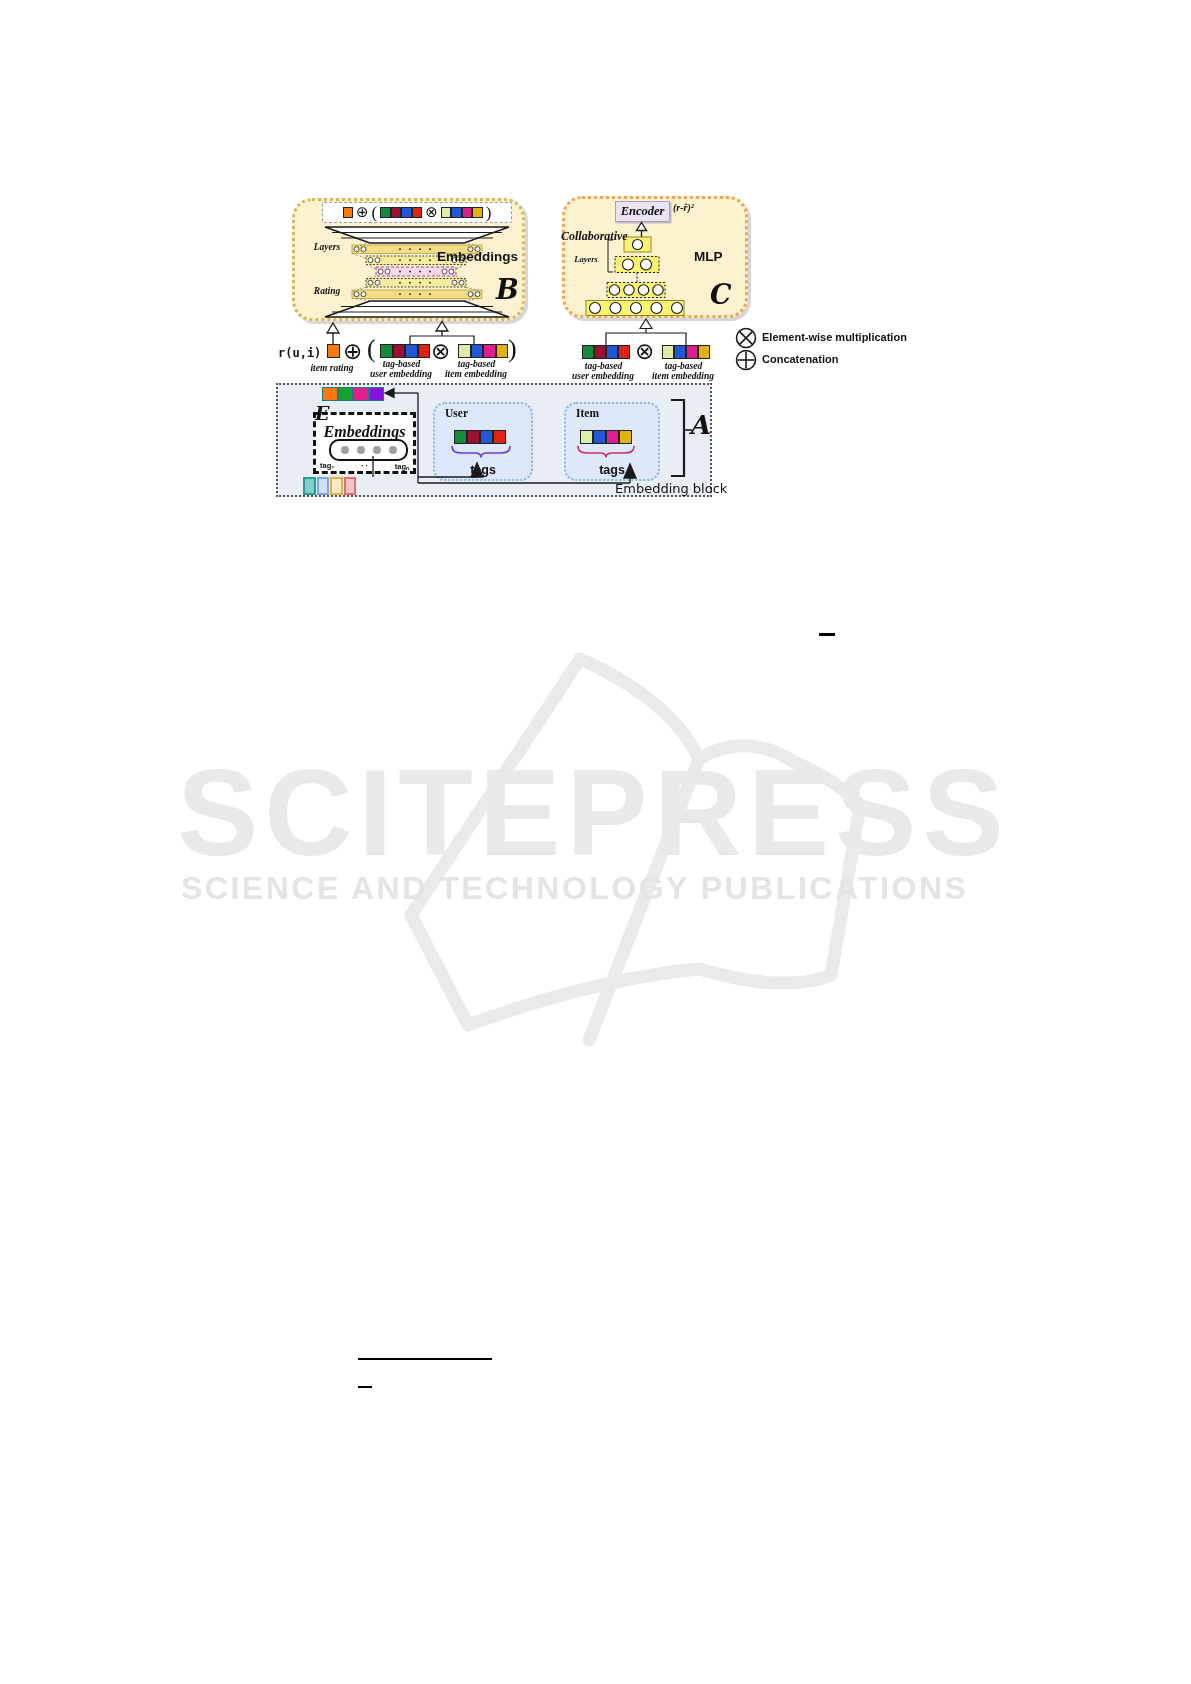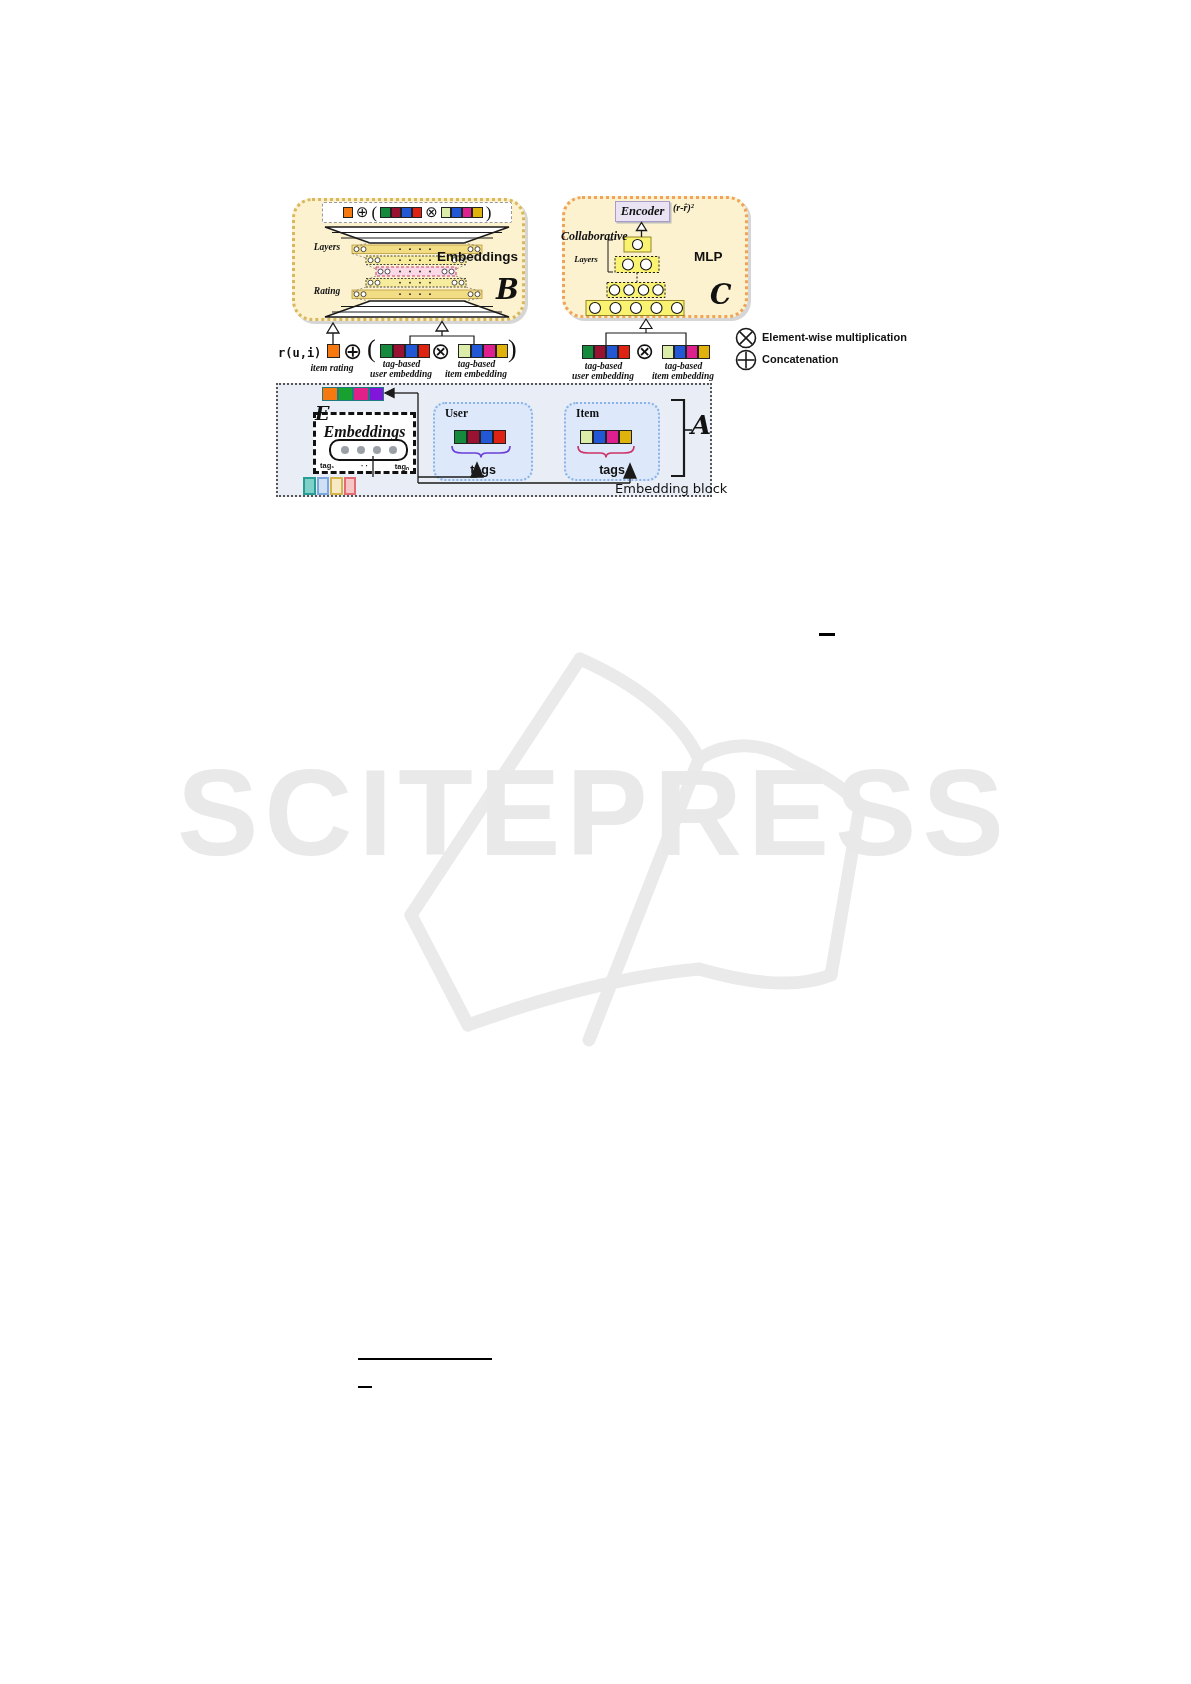--- a/index.html
+++ b/index.html
@@ -71,20 +71,21 @@
       <path d="M181,19 C240,45 282,80 300,119"></path>
       <path d="M300,119 C330,100 365,102 395,122"></path>
       <path d="M395,122 C425,135 448,150 461,166"></path>
       <path d="M461,166 L432,335"></path>
       <path d="M12,275 L69,385"></path>
       <path d="M69,385 C160,352 235,335 300,329"></path>
       <path d="M300,329 C345,342 395,350 432,335"></path>
       <path d="M300,119 L190,400"></path>
     </svg>
     <div id="wm-logo">SCITEPRESS</div>
+    <div id="wm-sub">SCIENCE AND TECHNOLOGY PUBLICATIONS</div>
   </div>
 
   <div id="fig">
 
     <div class="blk" id="blockA"></div>
     <div class="blk" id="blockB"></div>
     <div class="blk" id="blockC"></div>
 
     <div class="blk" id="stripB">
       <span class="sqs sqs-strip sqs-one">

